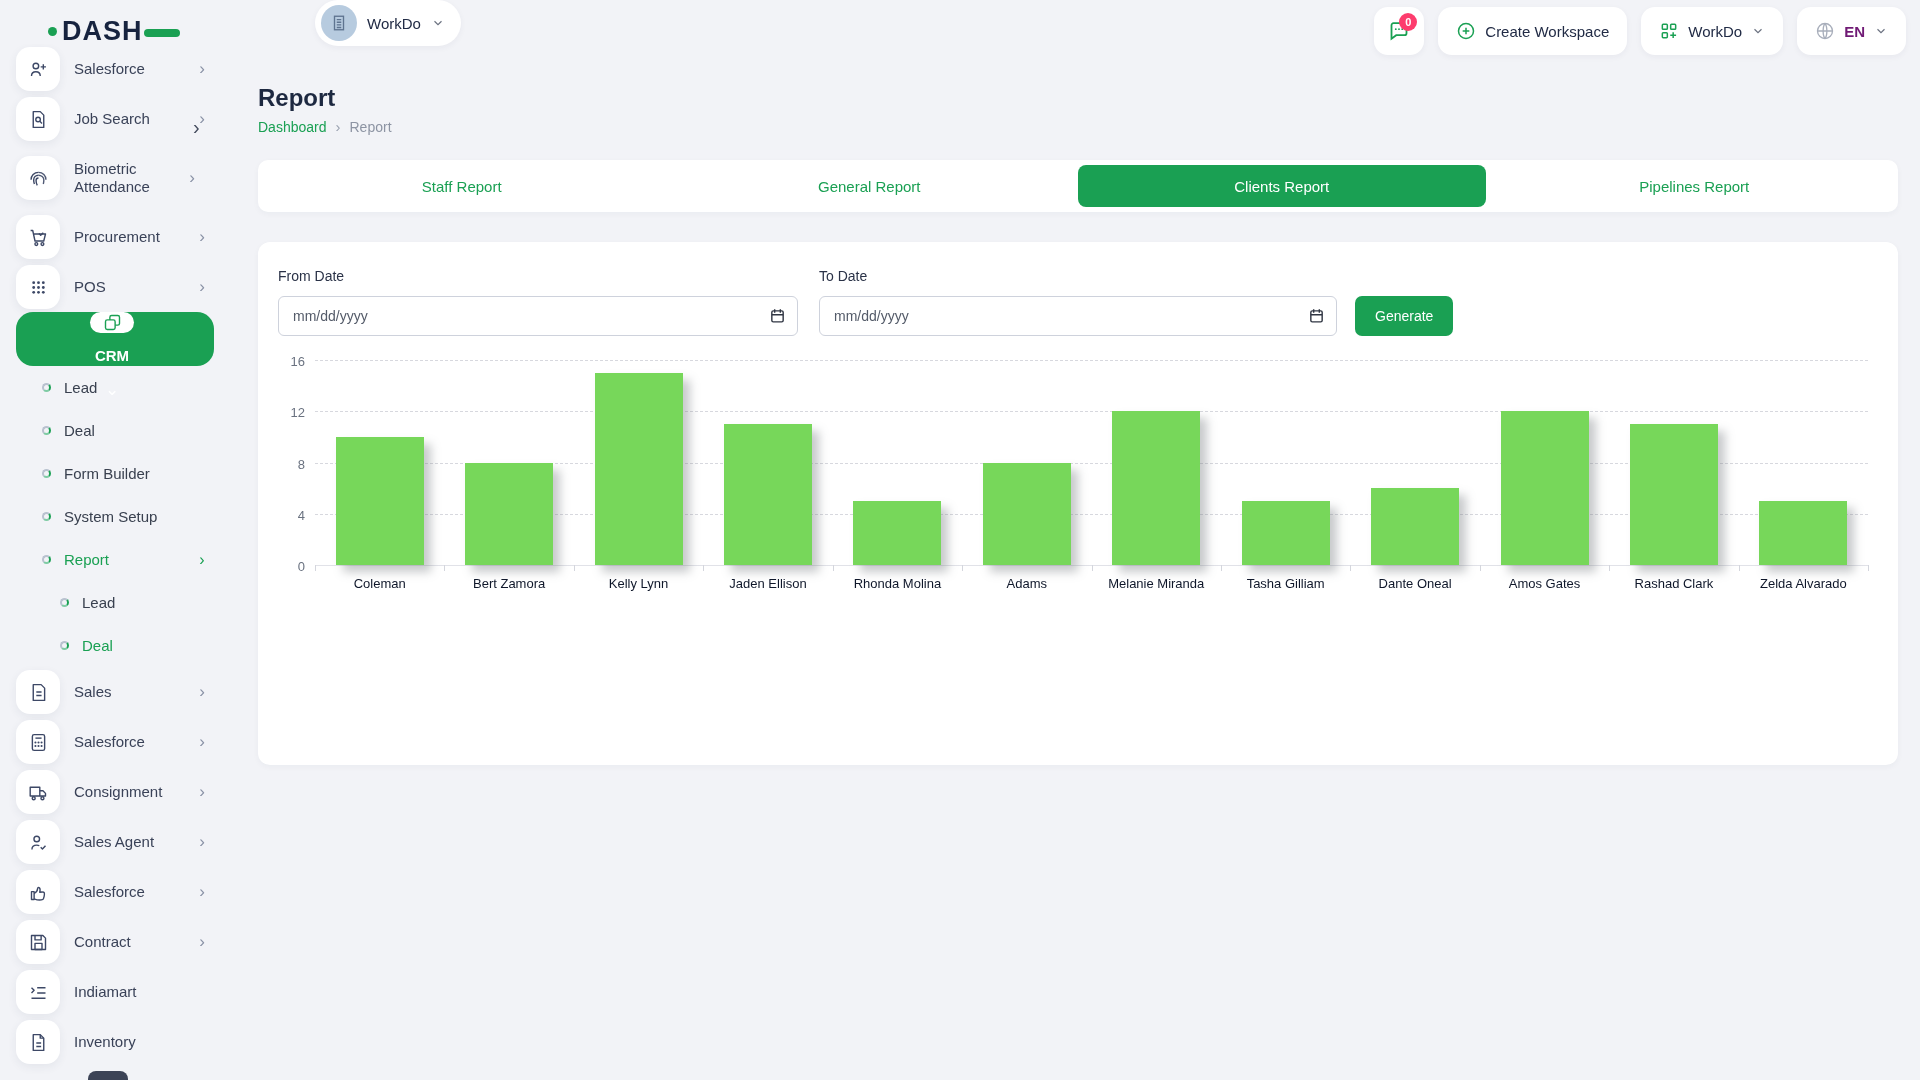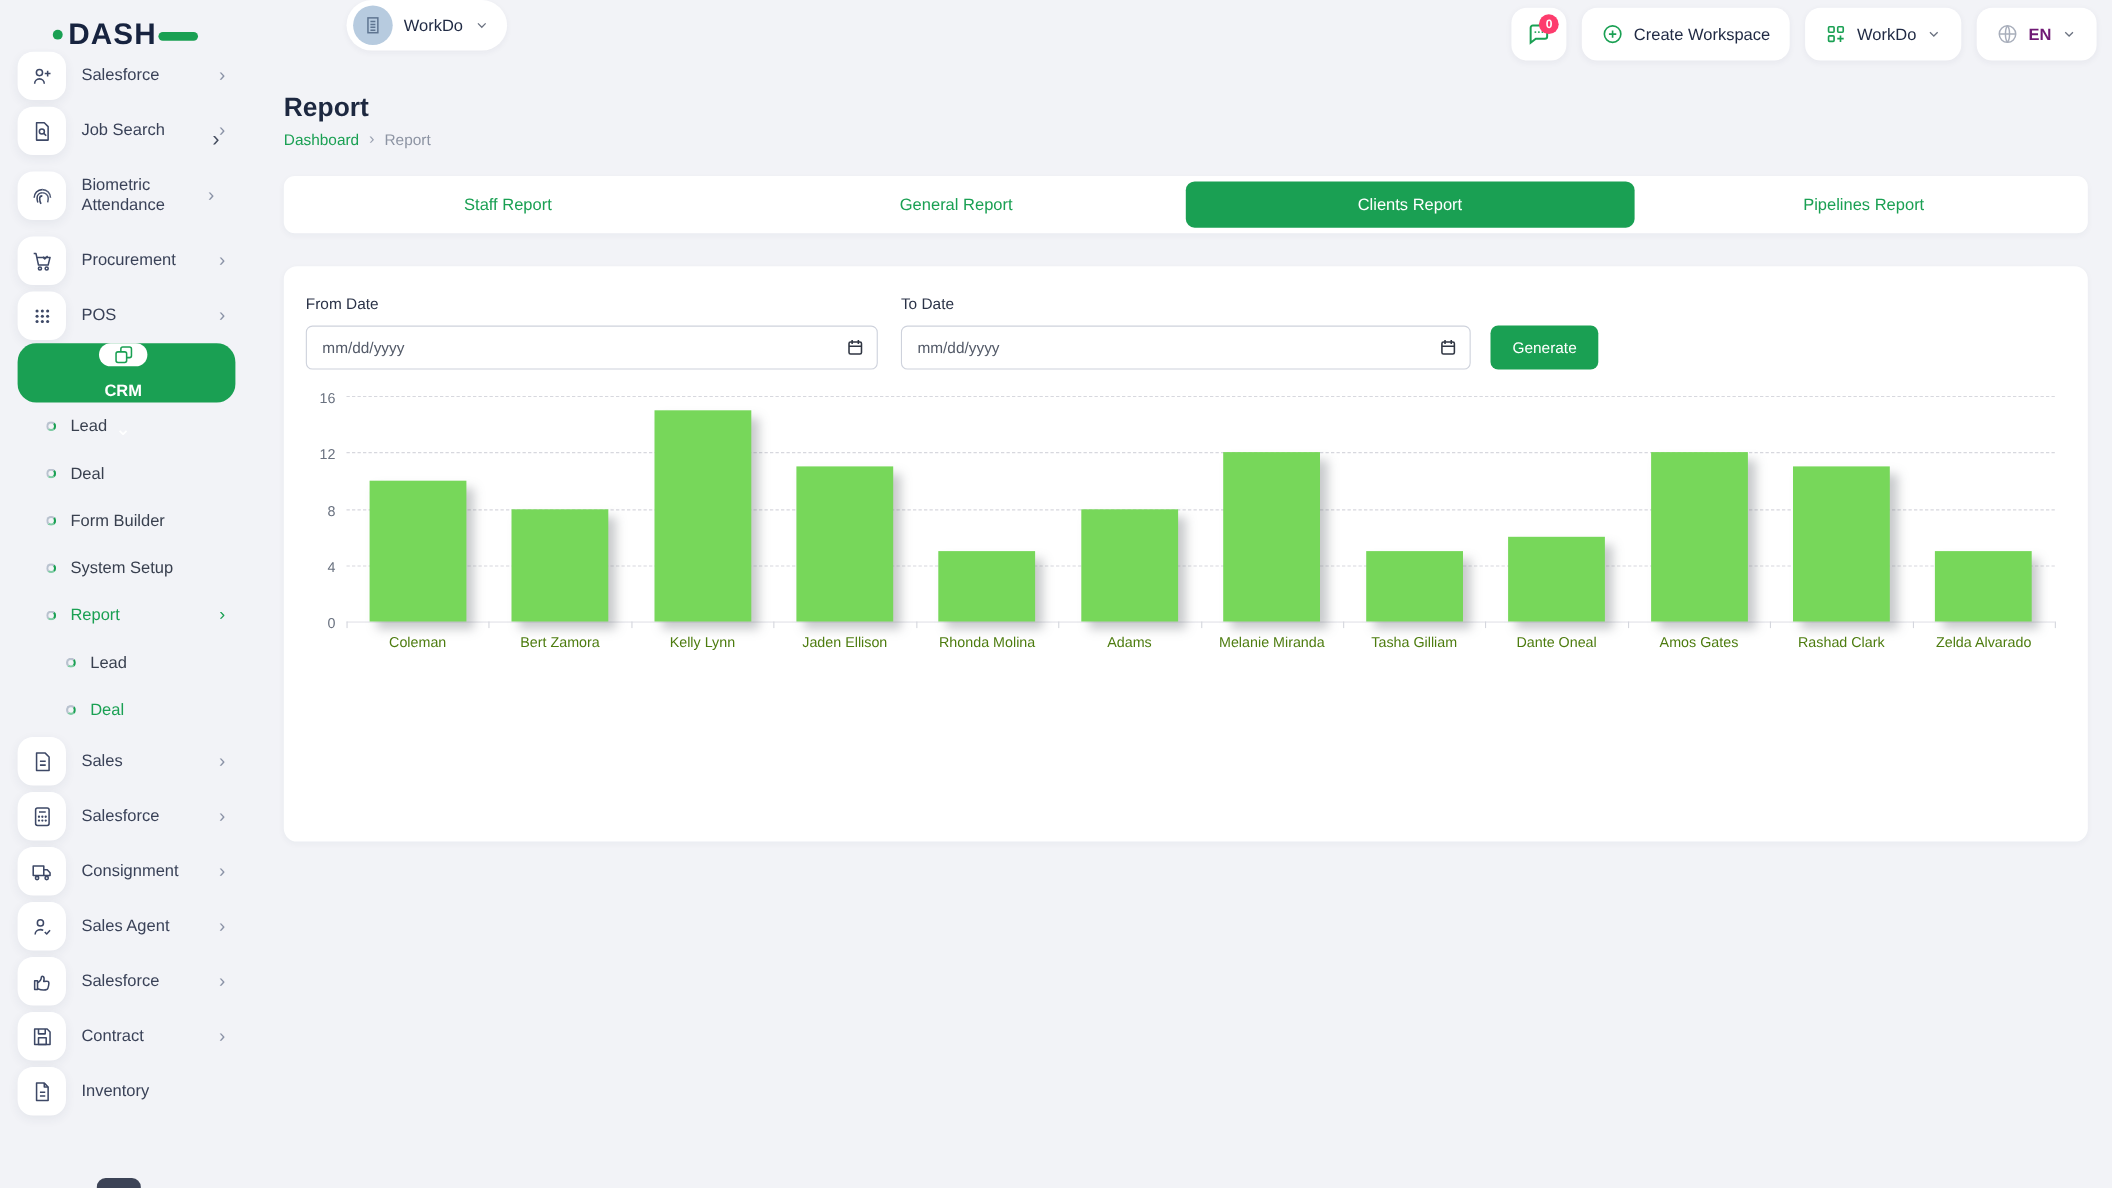--- a/index.html
+++ b/index.html
@@ -66,21 +66,21 @@
   .chart { position:absolute; left:57px; top:118px; width:1553px; height:260px; }
   .plot { position:absolute; left:0; top:0; right:0; height:205px; }
   .gridline { position:absolute; left:0; right:0; height:0; border-top:1px dashed #d7d8de; }
   .gridline.zero { border-top:1px solid #e1e2e8; }
   .gridlabel { position:absolute; right:calc(100% + 10px); transform:translateY(-7px); font-size:13px; color:#6a7280; width:30px; text-align:right; }
   .bars { position:absolute; left:0; right:0; bottom:0; top:0; display:flex; align-items:flex-end; }
   .slot { flex:1; display:flex; justify-content:center; }
   .bar { width:88px; background:#77d75a; box-shadow:7px 7px 9px rgba(110,115,120,.38); }
   .axis-tick { position:absolute; top:205px; width:1px; height:6px; background:#d4d6dd; }
   .xlabels { position:absolute; left:0; right:0; top:216px; display:flex; }
-  .xlabel { flex:1; text-align:center; font-size:13px; color:#4d7c0f; }
+  .xlabel { flex:1; text-align:center; font-size:13px; color:#0f172a; }
 </style>
 </head>
 <body>
 
 <div class="header">
   <div class="logo">
     <span class="logo-dot"></span>
     <span class="logo-text">DASH</span>
     <span class="logo-bar"></span>
   </div>
@@ -323,20 +323,29 @@
     <div class="srow">
       <span class="tile">
         <svg width="21" height="21" viewBox="0 0 24 24" fill="none" stroke="currentColor" stroke-width="1.6" stroke-linejoin="round">
           <path d="M4 4h13l3 3v13H4z"></path>
           <path d="M8 4v5h7V4"></path>
           <rect x="8" y="13" width="8" height="7"></rect>
         </svg>
       </span>
       <span class="slabel">Contract</span>
       <span class="chev">›</span>
+    </div>
+    <div class="srow">
+      <span class="tile">
+        <svg width="21" height="21" viewBox="0 0 24 24" fill="none" stroke="currentColor" stroke-width="1.6" stroke-linejoin="round">
+          <path d="M4 6.5l3 3-3 3"></path>
+          <path d="M10.5 6.5H20M10.5 12.5H20M4 18.5h16"></path>
+        </svg>
+      </span>
+      <span class="slabel">Indiamart</span>
     </div>
     <div class="srow">
       <span class="tile">
         <svg width="21" height="21" viewBox="0 0 24 24" fill="none" stroke="currentColor" stroke-width="1.6" stroke-linejoin="round">
           <path d="M6 3h8l4 4v14H6z"></path>
           <path d="M14 3v4h4"></path>
           <path d="M9.5 12.5h5.5M9.5 16.5h5.5"></path>
         </svg>
       </span>
       <span class="slabel">Inventory</span>

